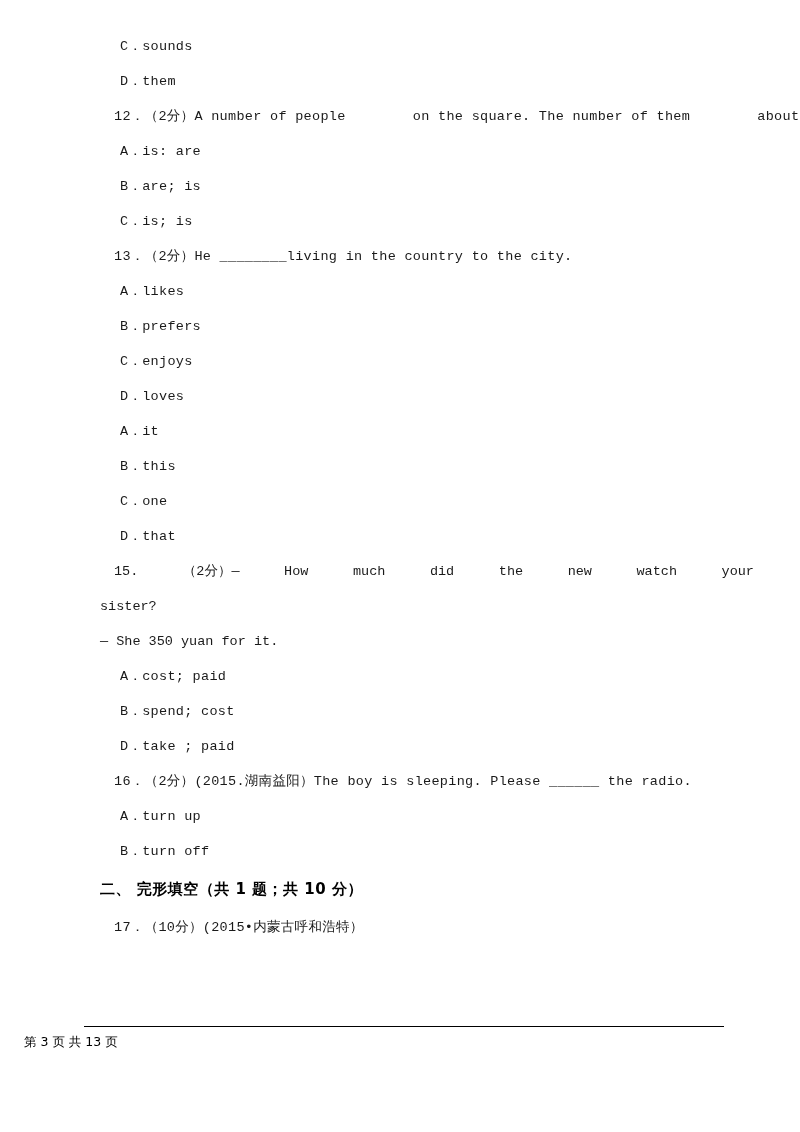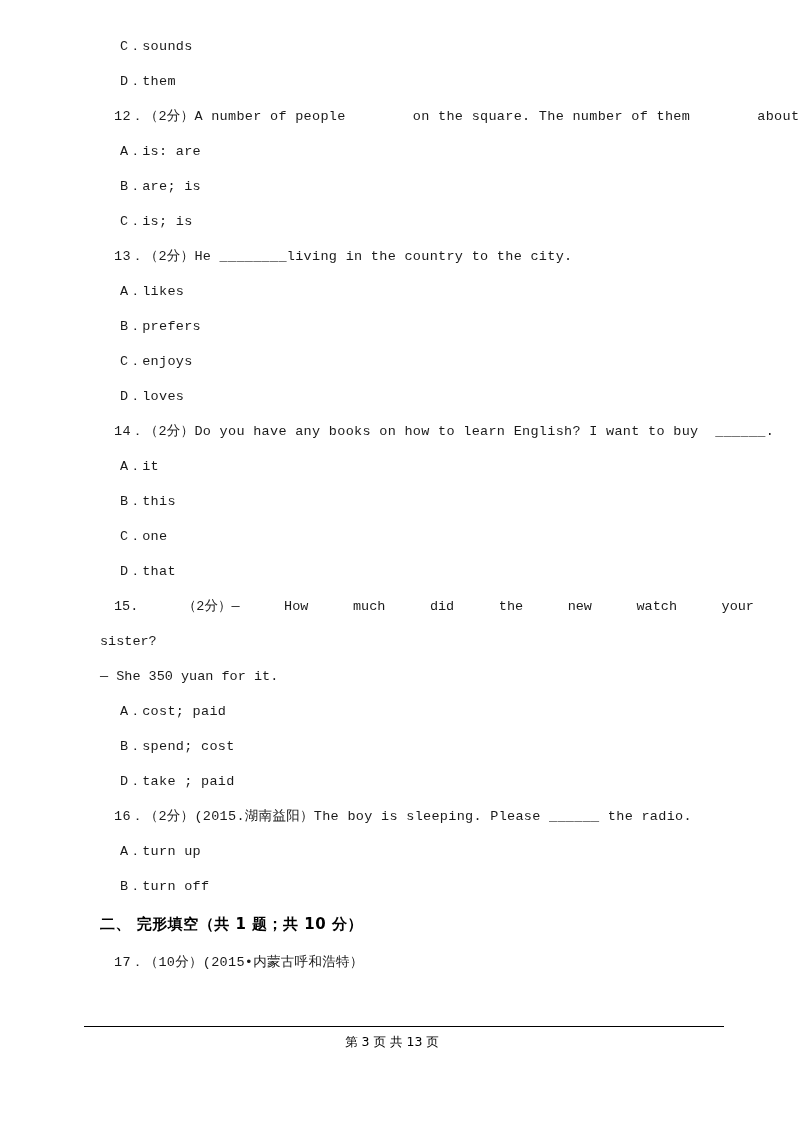--- a/index.html
+++ b/index.html
@@ -82,45 +82,44 @@
     left: 84px;
     right: 76px;
     top: 1026px;
     border-top: 1px solid #000000;
   }
   .footer {
     position: absolute;
     left: 0;
     right: 16px;
     top: 1034px;
-    text-align: center;
     font-family: "DejaVu Sans", sans-serif;
     font-size: 12.5px;
     color: #000;
     white-space: pre;
+    padding-left: 24px;
   }
 </style>
 </head>
 <body>
 
 <div class="page">
   <div class="content">
 
     <div class="line opt">C．sounds</div>
     <div class="line opt">D．them</div>
     <div class="line q">12．（2分）A number of people        on the square. The number of them        about 2, 000.</div>
     <div class="line opt">A．is: are</div>
     <div class="line opt">B．are; is</div>
     <div class="line opt">C．is; is</div>
     <div class="line q">13．（2分）He ________living in the country to the city.</div>
     <div class="line opt">A．likes</div>
     <div class="line opt">B．prefers</div>
     <div class="line opt">C．enjoys</div>
     <div class="line opt">D．loves</div>
-    <div class="line q">14．（2分）Do you have any books on how to learn English? I want to buy  ______.</div>
     <div class="line opt">A．it</div>
     <div class="line opt">B．this</div>
     <div class="line opt">C．one</div>
     <div class="line opt">D．that</div>
 
     <div class="q15-wrap">
       <div class="q15-row">
         <span>15.</span>
         <span>（2分）—</span>
         <span>How</span>

